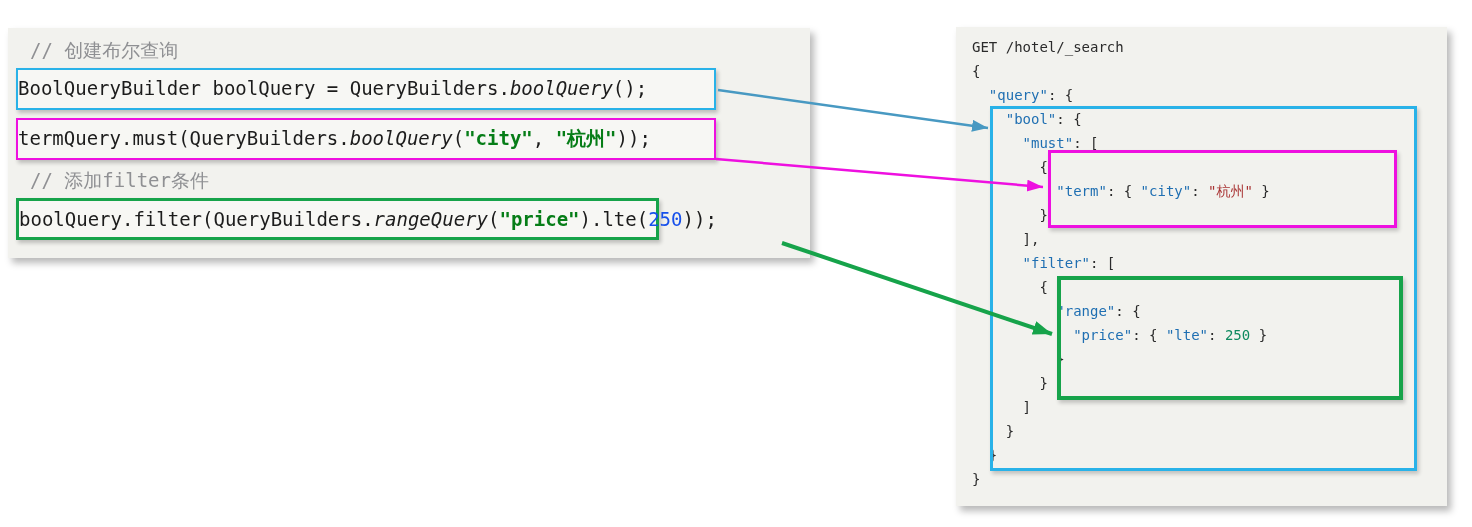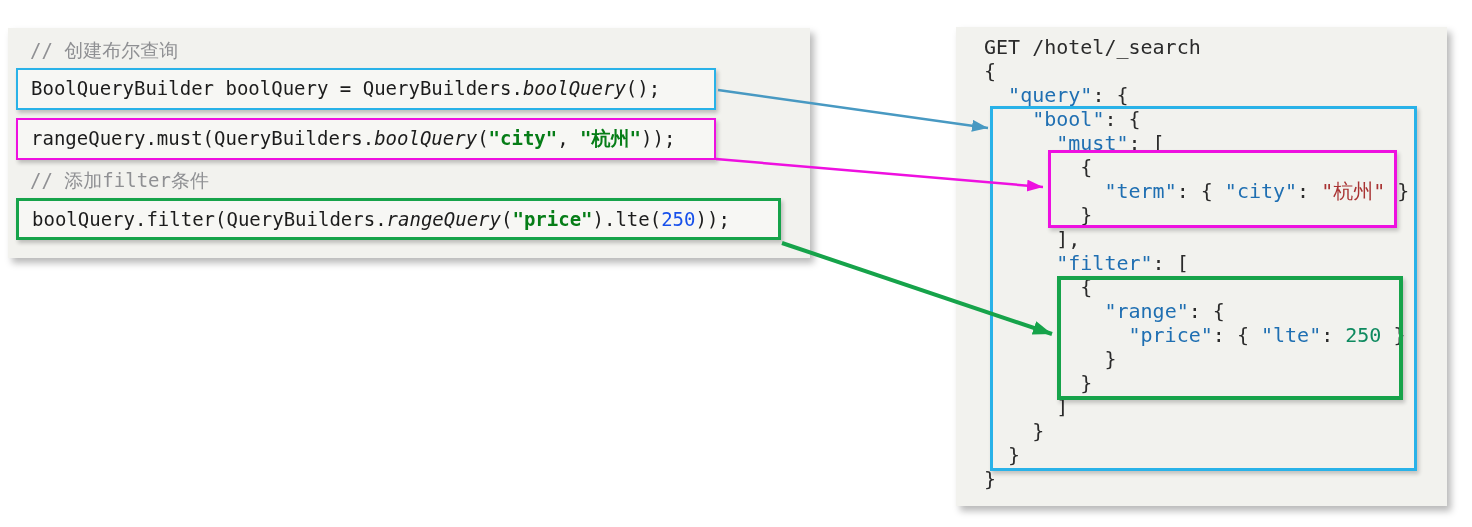--- a/index.html
+++ b/index.html
@@ -32,41 +32,41 @@
   .java-comment{
     height:24px;line-height:24px;margin:0 0 6px 22px;
     font-size:19px;color:var(--java-comment);
     white-space:pre;
   }
   .java-comment + .java-code-box{margin-bottom:8px;}
   .java-code-box{
     margin-left:8px;height:42px;line-height:36px;
     background:#f7f7f4;
     border:2px solid #000;
-    padding-left:13px;white-space:pre;font-size:19px;color:var(--java-plain);
+    white-space:pre;font-size:19px;color:var(--java-plain);
     box-shadow:2px 3px 4px rgba(0,0,0,0.22);
     margin-bottom:8px;
   }
   .box-blue{border-color:var(--box-blue);width:700px;}
   .box-magenta{border-color:var(--box-magenta);width:700px;}
-  .box-green{border-color:var(--box-green);width:765px;border-width:3px;}
+  .box-green{border-color:var(--box-green);width:643px;border-width:3px;}
   .jseg-plain{color:var(--java-plain);}
   .jseg-method{color:var(--java-plain);font-style:italic;}
   .jseg-string{color:var(--java-string);font-weight:bold;}
   .jseg-number{color:var(--java-number);}
 
   
   .dsl-panel{
     position:absolute;left:956px;top:27px;width:491px;height:479px;
     background:var(--panel-bg);
     box-shadow:4px 5px 7px rgba(0,0,0,0.28);
   }
   .dsl-code{
-    position:absolute;left:28px;top:8px;
-    font-size:20px;line-height:24px;white-space:pre;color:var(--json-plain);
+    position:absolute;left:16px;top:8px;
+    font-size:14px;line-height:24px;white-space:pre;color:var(--json-plain);
   }
   .dsl-line{height:24px;}
   .dseg-plain{color:var(--json-plain);}
   .dseg-key{color:var(--json-key);}
   .dseg-str{color:var(--json-string);}
   .dseg-num{color:var(--json-number);}
 
   .overlay-box{position:absolute;background:transparent;
     box-shadow:2px 3px 4px rgba(0,0,0,0.20);}
   .ov-blue{left:34px;top:79px;width:427px;height:365px;
@@ -82,21 +82,21 @@
 </style>
 </head>
 <body>
 
 <div class="stage">
 
   <div class="java-panel">
     <div>
         <div class="java-comment">// 创建布尔查询</div>
         <div class="java-code-box box-blue"><span class="jseg-plain">BoolQueryBuilder boolQuery = QueryBuilders.</span><span class="jseg-method">boolQuery</span><span class="jseg-plain">();</span></div>
-        <div class="java-code-box box-magenta"><span class="jseg-plain">rangeQuery.must(QueryBuilders.</span><span class="jseg-method">boolQuery</span><span class="jseg-plain">(</span><span class="jseg-string">"city"</span><span class="jseg-plain">, </span><span class="jseg-string">"杭州"</span><span class="jseg-plain">));</span></div>
+        <div class="java-code-box box-magenta"><span class="jseg-plain">termQuery.must(QueryBuilders.</span><span class="jseg-method">boolQuery</span><span class="jseg-plain">(</span><span class="jseg-string">"city"</span><span class="jseg-plain">, </span><span class="jseg-string">"杭州"</span><span class="jseg-plain">));</span></div>
         <div class="java-comment">// 添加filter条件</div>
         <div class="java-code-box box-green"><span class="jseg-plain">boolQuery.filter(QueryBuilders.</span><span class="jseg-method">rangeQuery</span><span class="jseg-plain">(</span><span class="jseg-string">"price"</span><span class="jseg-plain">).lte(</span><span class="jseg-number">250</span><span class="jseg-plain">));</span></div>
       </div>
   </div>
 
   <div class="dsl-panel">
     <div class="dsl-code"><div class="dsl-line"><span class="dseg-plain">GET /hotel/_search</span></div><div class="dsl-line"><span class="dseg-plain">{</span></div><div class="dsl-line"><span class="dseg-plain">  </span><span class="dseg-key">"query"</span><span class="dseg-plain">: {</span></div><div class="dsl-line"><span class="dseg-plain">    </span><span class="dseg-key">"bool"</span><span class="dseg-plain">: {</span></div><div class="dsl-line"><span class="dseg-plain">      </span><span class="dseg-key">"must"</span><span class="dseg-plain">: [</span></div><div class="dsl-line"><span class="dseg-plain">        {</span></div><div class="dsl-line"><span class="dseg-plain">          </span><span class="dseg-key">"term"</span><span class="dseg-plain">: { </span><span class="dseg-key">"city"</span><span class="dseg-plain">: </span><span class="dseg-str">"杭州"</span><span class="dseg-plain"> }</span></div><div class="dsl-line"><span class="dseg-plain">        }</span></div><div class="dsl-line"><span class="dseg-plain">      ],</span></div><div class="dsl-line"><span class="dseg-plain">      </span><span class="dseg-key">"filter"</span><span class="dseg-plain">: [</span></div><div class="dsl-line"><span class="dseg-plain">        {</span></div><div class="dsl-line"><span class="dseg-plain">          </span><span class="dseg-key">"range"</span><span class="dseg-plain">: {</span></div><div class="dsl-line"><span class="dseg-plain">            </span><span class="dseg-key">"price"</span><span class="dseg-plain">: { </span><span class="dseg-key">"lte"</span><span class="dseg-plain">: </span><span class="dseg-num">250</span><span class="dseg-plain"> }</span></div><div class="dsl-line"><span class="dseg-plain">          }</span></div><div class="dsl-line"><span class="dseg-plain">        }</span></div><div class="dsl-line"><span class="dseg-plain">      ]</span></div><div class="dsl-line"><span class="dseg-plain">    }</span></div><div class="dsl-line"><span class="dseg-plain">  }</span></div><div class="dsl-line"><span class="dseg-plain">}</span></div></div>
     <div class="overlay-box ov-blue"></div>
     <div class="overlay-box ov-magenta"></div>
     <div class="overlay-box ov-green"></div>

